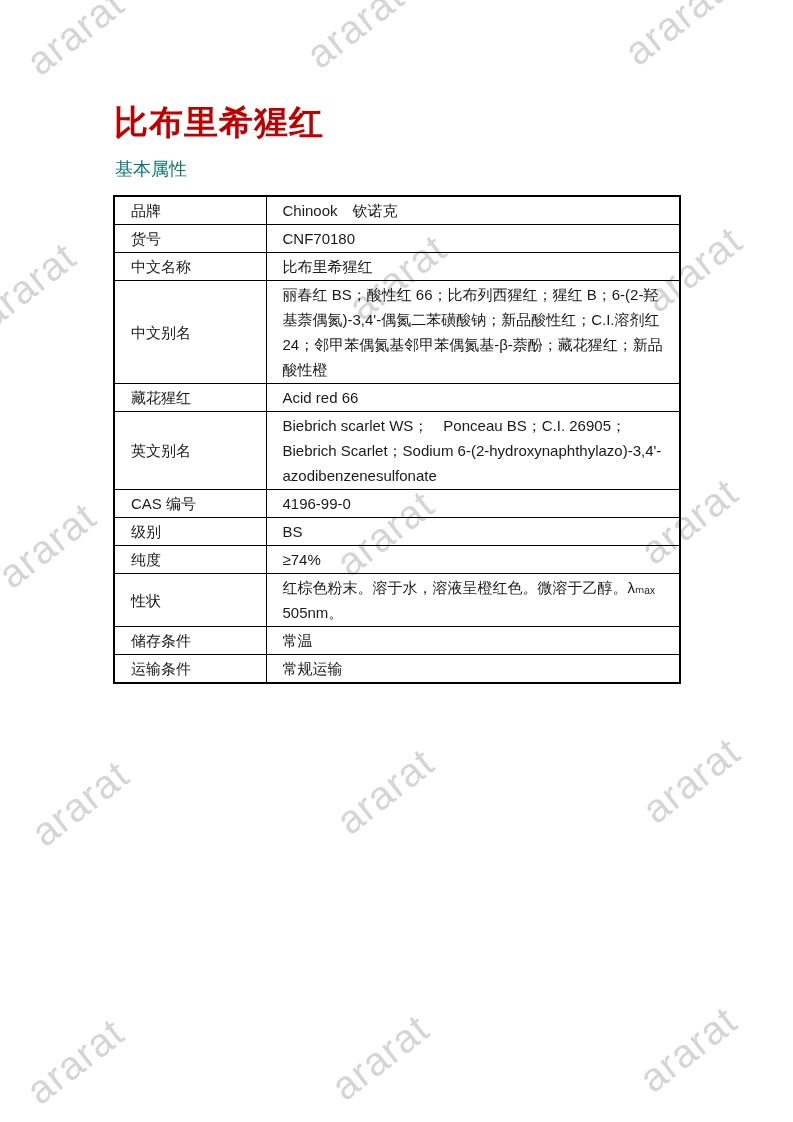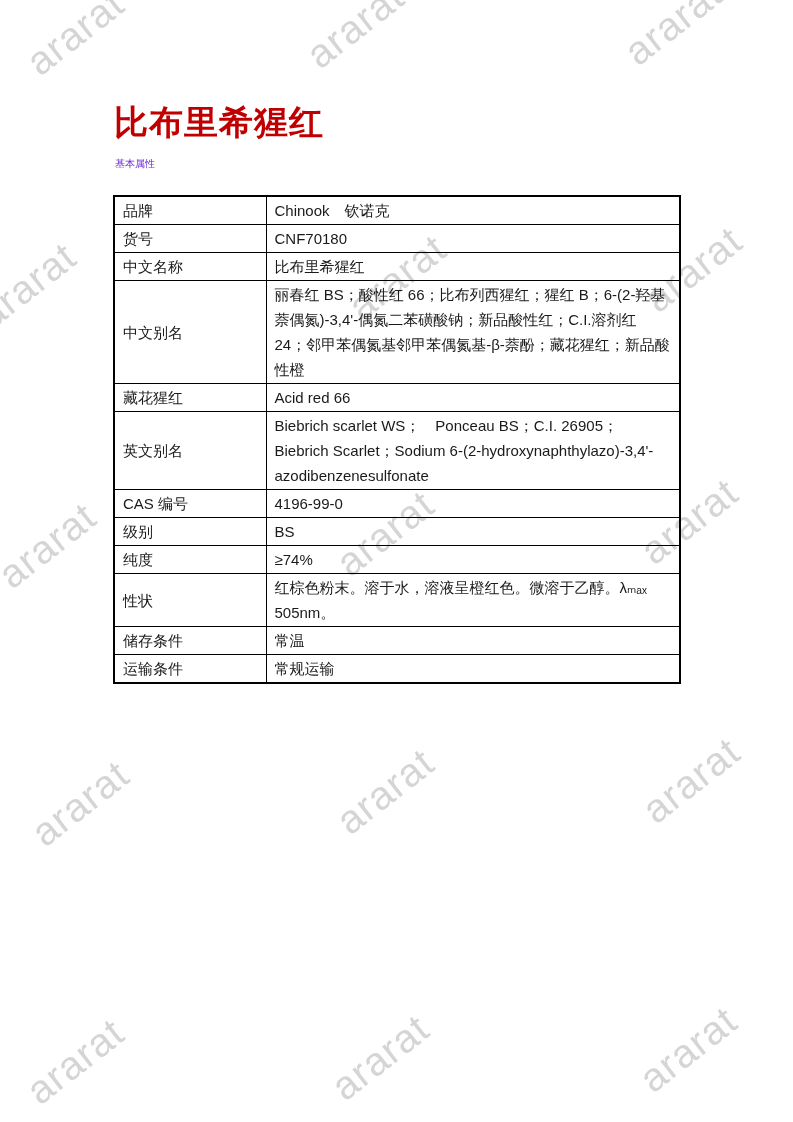--- a/index.html
+++ b/index.html
@@ -26,35 +26,35 @@
   
   .content { position:absolute; inset:0; z-index:1; }
   .doc-title {
     position:absolute; left:114px; top:100px;
     margin:0;
     font-size:34px; font-weight:700;
     letter-spacing:1px;
   }
   .section-heading {
     position:absolute; left:115px; top:157px;
-    font-size:10px; color:#6d28d9;
+    font-size:18px; color:#0f766e;
   }
   table.props {
     position:absolute; left:113px; top:195px;
     width:568px;
     border-collapse:collapse;
     table-layout:fixed;
     border:2px solid #000;
   }
   table.props td {
     border:1px solid #000;
     font-size:15px;
     line-height:25px;
     color:#1a1a1a;
-    padding:1px 8px;
+    padding:1px 16px;
     vertical-align:middle;
     box-sizing:border-box;
   }
   table.props tr { height:27px; }
   td.cell-label { width:152px; }
   td.cell-value { white-space:pre-wrap; word-break:break-word;margin-left:37px; }
 </style>
 </head>
 <body>
 

